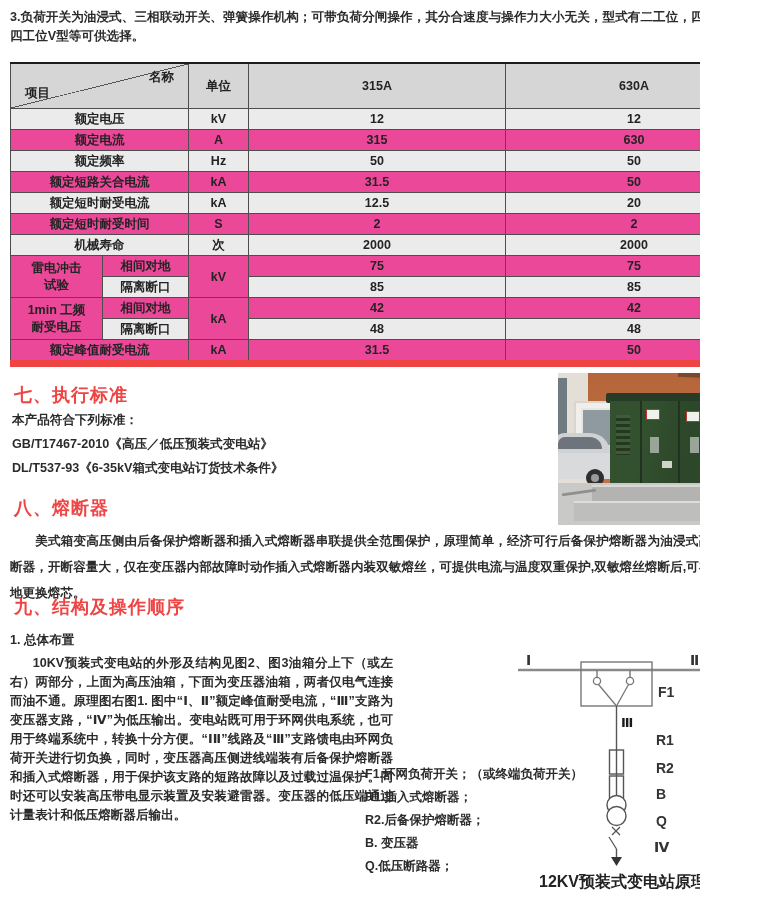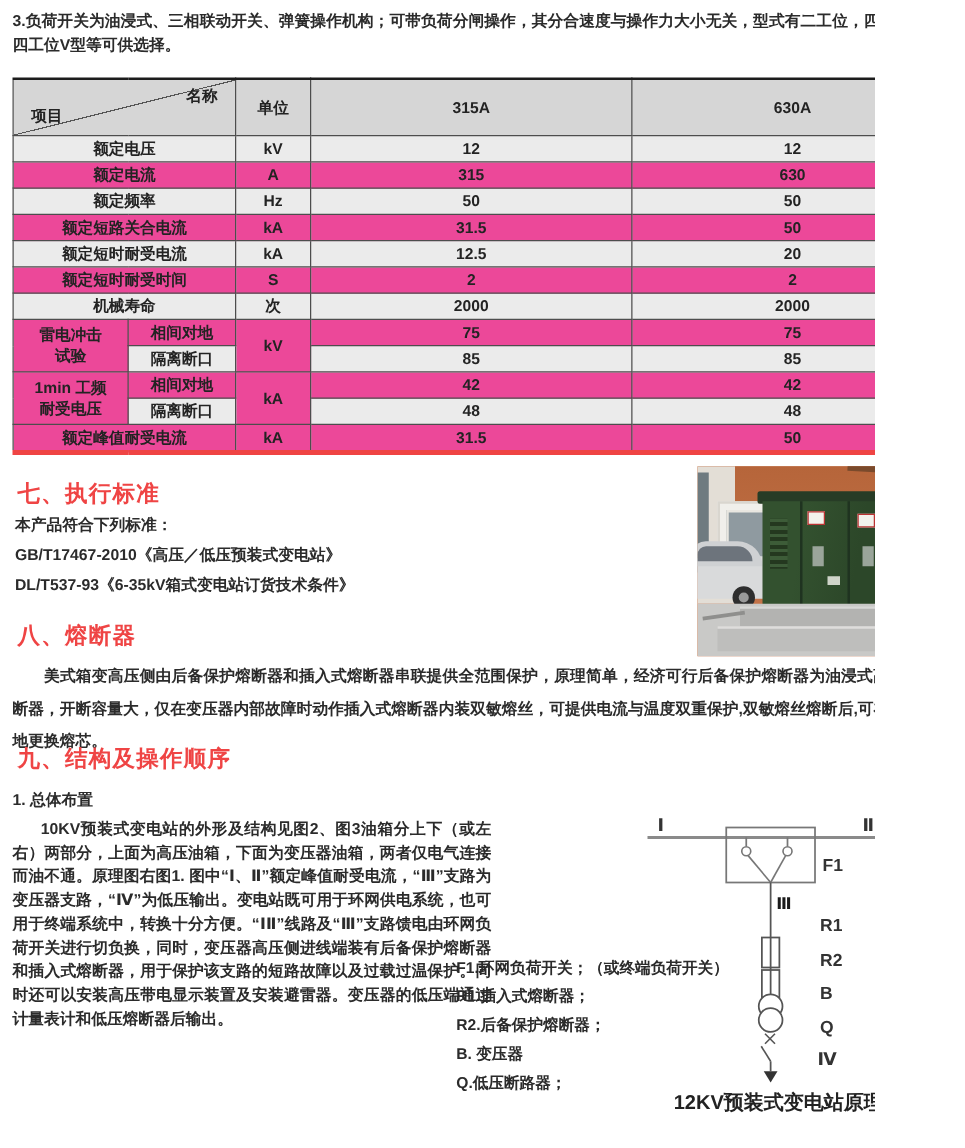--- a/index.html
+++ b/index.html
@@ -3,21 +3,21 @@
 <meta charset="utf-8">
 <style>
   html,body{margin:0;padding:0;background:#ffffff;}
   #page{position:relative;width:700px;height:918px;background:#ffffff;overflow:hidden;
         font-family:"Liberation Sans","DejaVu Sans",sans-serif;color:#222;}
   .abs{position:absolute;}
   .bodytext{font-size:12.6px;font-weight:bold;color:#2b2b2b;line-height:19px;text-align:justify;}
 
   
   table.spec{position:absolute;left:10px;top:62px;width:752px;border-collapse:collapse;table-layout:fixed;
-             border-top:2px solid #1c1c1c;border-bottom:4px solid #ef4444;}
+             border-top:2px solid #1c1c1c;border-bottom:7px solid #ef4444;}
   table.spec td{border:1px solid #4d4d4d;text-align:center;vertical-align:middle;
                 font-size:12.5px;font-weight:bold;color:#232323;padding:0;height:20px;}
   table.spec td.hd{height:44px;background:#d6d6d6;}
   .shade{background:#ebebeb;}
   .plain{background:#ec4899;}
   .diag{position:relative;background:#d6d6d6;}
   .diag-line{position:absolute;inset:0;
     background:linear-gradient(to bottom right,transparent 49.5%,#555 49.5%,#555 50.6%,transparent 50.6%);}
   .diag .tr{position:absolute;top:5px;right:14px;font-size:12.5px;font-weight:bold;}
   .diag .bl{position:absolute;bottom:6px;left:14px;font-size:12.5px;font-weight:bold;}

